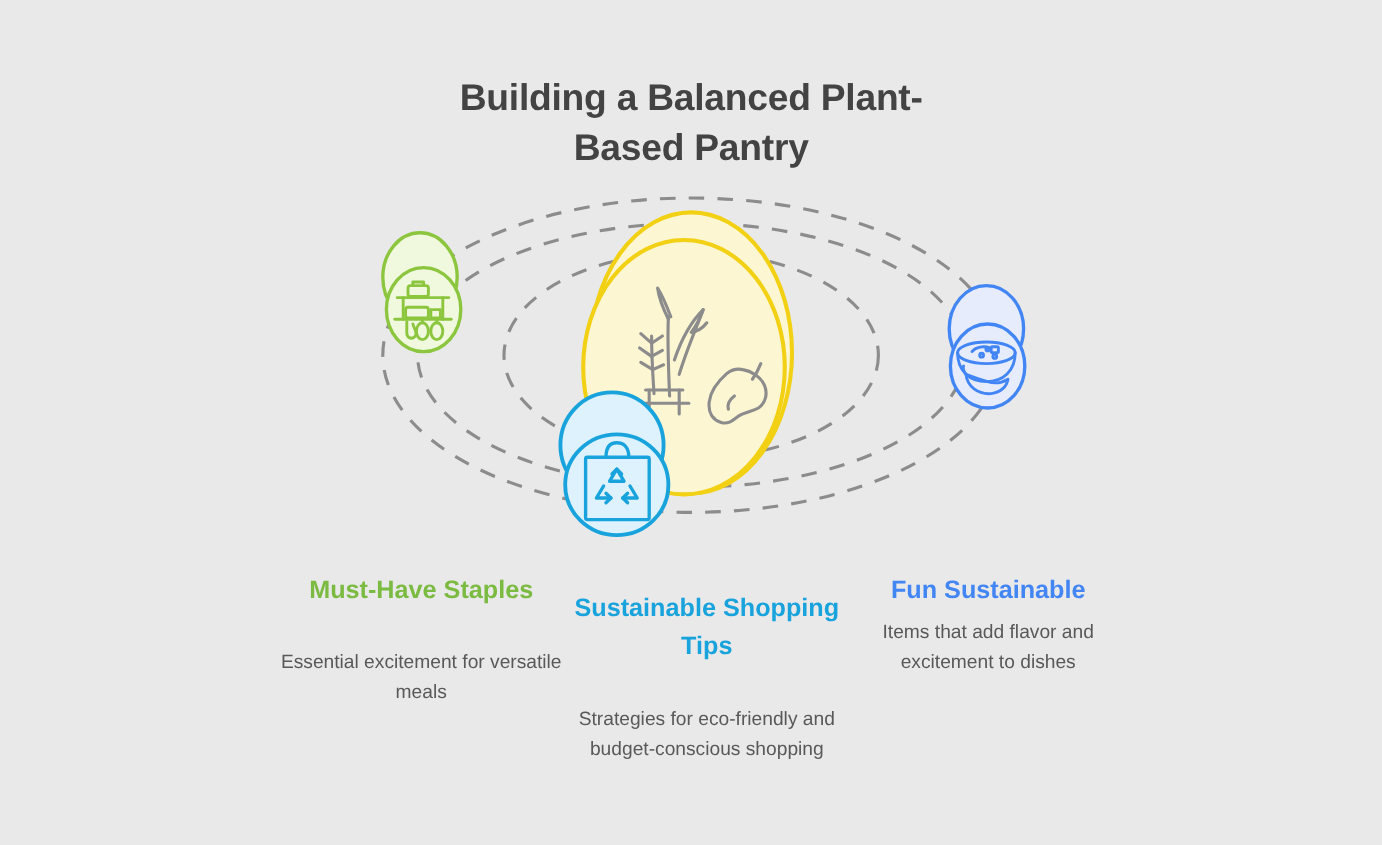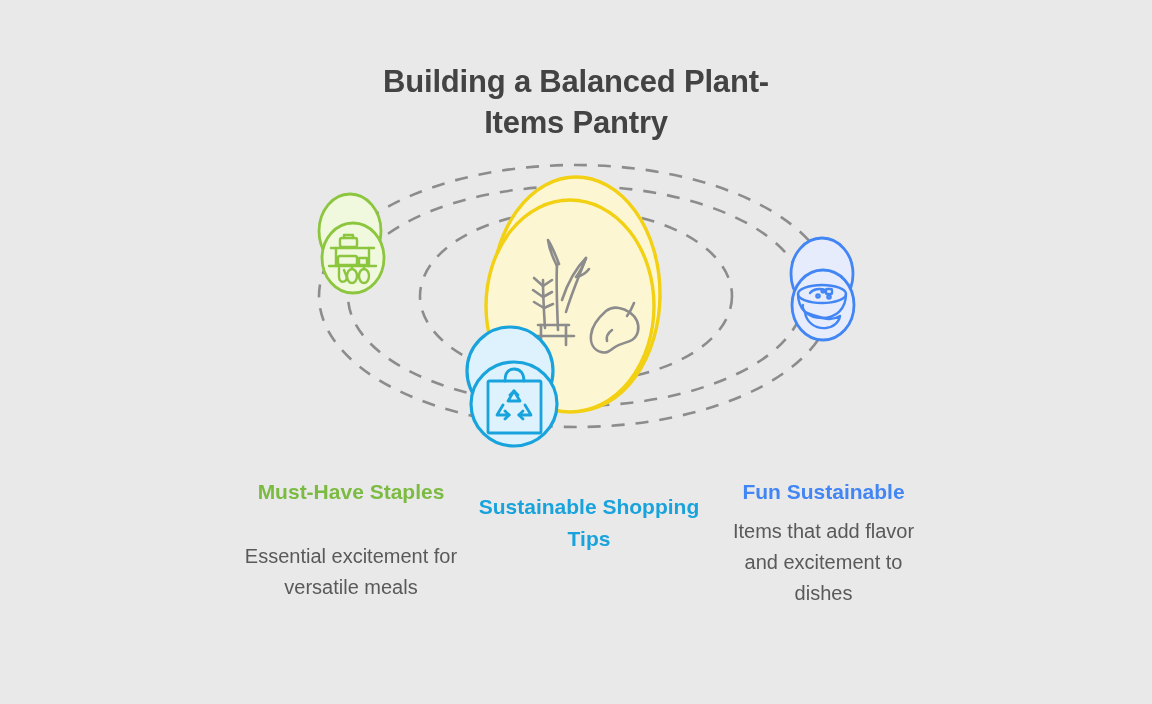--- a/index.html
+++ b/index.html
@@ -61,21 +61,21 @@
     position: absolute;
     text-align: center;
   }
   .caption-heading {
     font-size: 21px;
     font-weight: bold;
     line-height: 1.53;
     margin: 0;
   }
   .caption-body {
-    font-size: 20px;
+    font-size: 16px;
     line-height: 1.55;
     color: #595959;
     margin: 0;
   }
 
   .caption-staples {
     left: 215px;
     top: 10px;
     width: 240px;
   }
@@ -98,21 +98,21 @@
   .caption-fun .caption-heading { color: #4285f4; }
   .caption-fun .caption-body { margin-top: 8px; }
 </style>
 </head>
 <body>
 
 <div id="infographic">
 
   <div class="title">
     <span>Building a Balanced Plant-</span><br>
-    <span>Items Pantry</span>
+    <span>Based Pantry</span>
   </div>
 
   <div class="stage">
     <svg width="1152" height="704" viewBox="0 0 1152 704" xmlns="http://www.w3.org/2000/svg">
 
       <g fill="none" stroke="#8c8c8c" stroke-width="2.6" stroke-dasharray="13 11" stroke-linecap="butt">
         <ellipse cx="576" cy="296" rx="84" ry="58"></ellipse>
         <ellipse cx="576" cy="296" rx="156" ry="86"></ellipse>
         <ellipse cx="576" cy="296" rx="228" ry="110"></ellipse>
         <ellipse cx="576" cy="296" rx="257" ry="131"></ellipse>
@@ -225,20 +225,21 @@
 
   <div class="captions">
 
     <div class="caption caption-staples">
       <p class="caption-heading">Must-Have Staples</p>
       <p class="caption-body">Essential excitement for versatile meals</p>
     </div>
 
     <div class="caption caption-shopping">
       <p class="caption-heading">Sustainable Shopping Tips</p>
+      <p class="caption-body">Strategies for eco-friendly and budget-conscious shopping</p>
     </div>
 
     <div class="caption caption-fun">
       <p class="caption-heading">Fun Sustainable</p>
       <p class="caption-body">Items that add flavor and excitement to dishes</p>
     </div>
 
   </div>
 
 </div>

